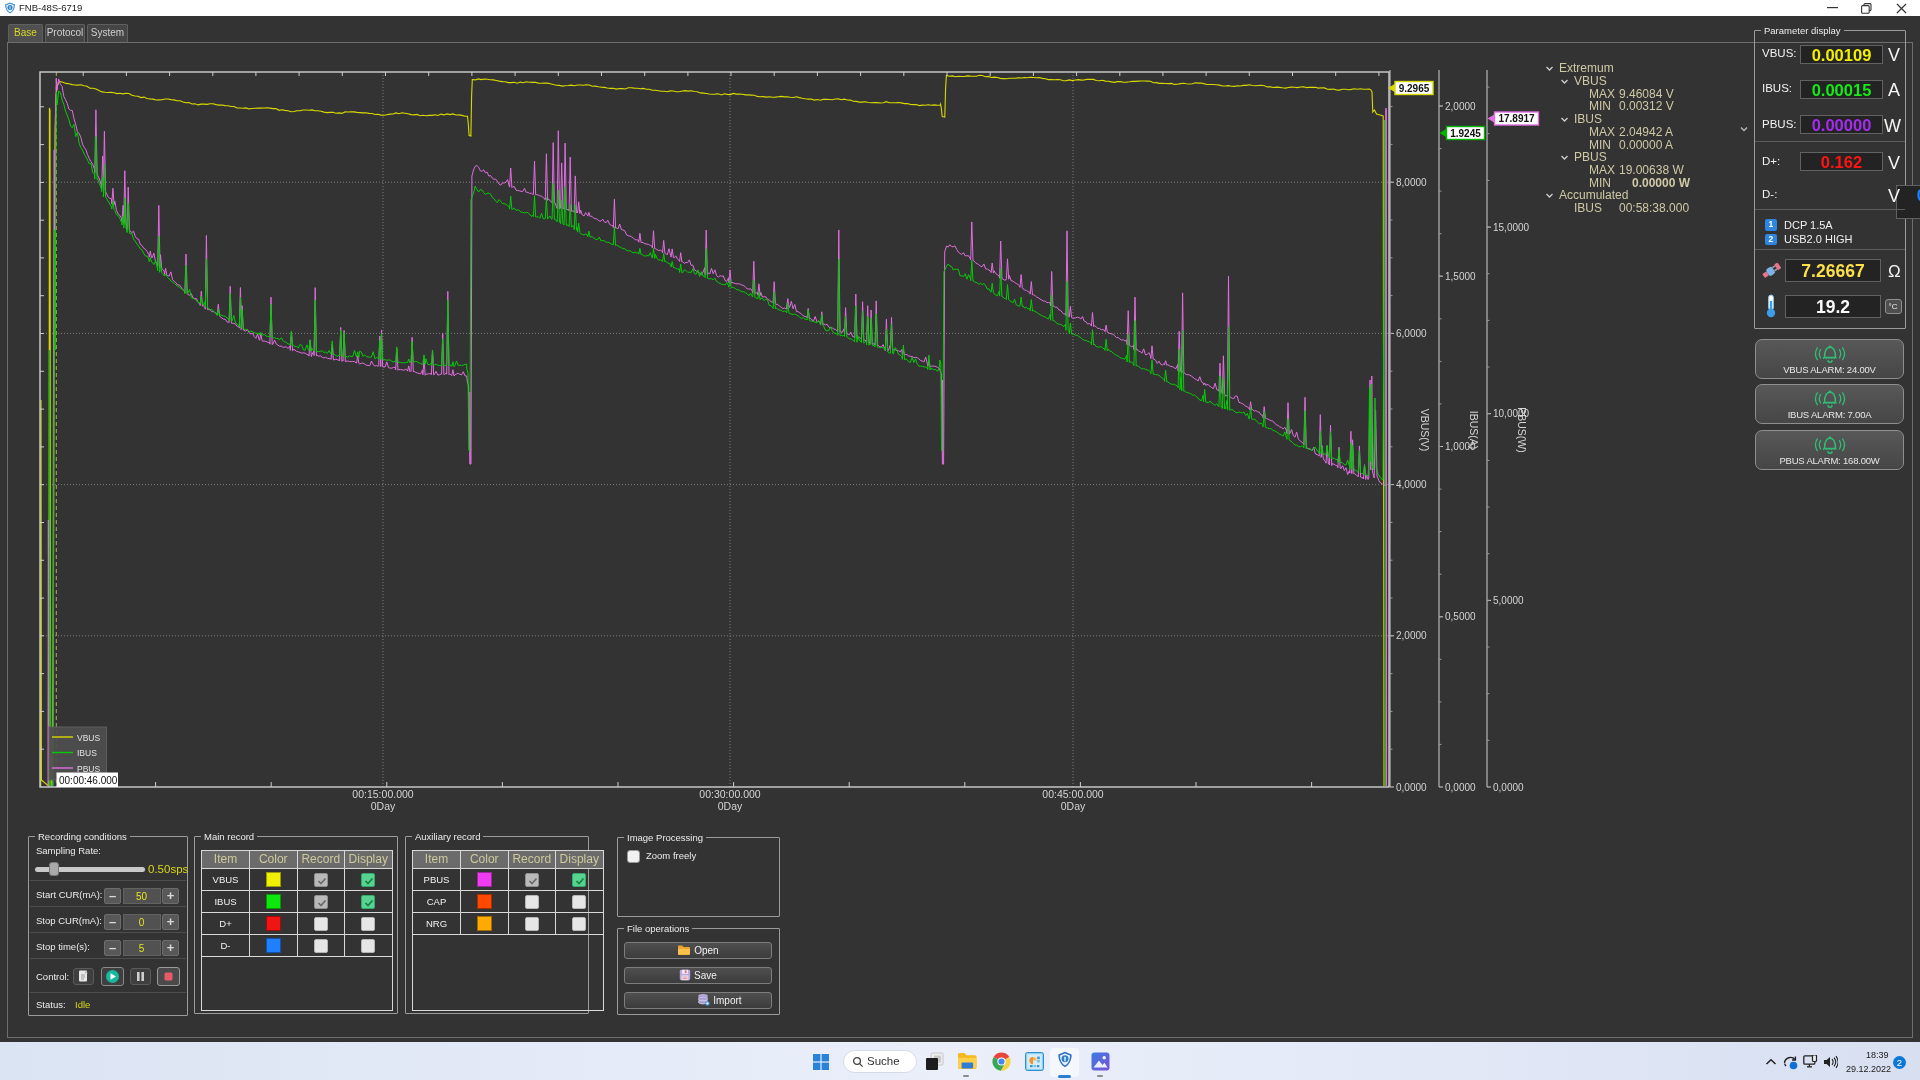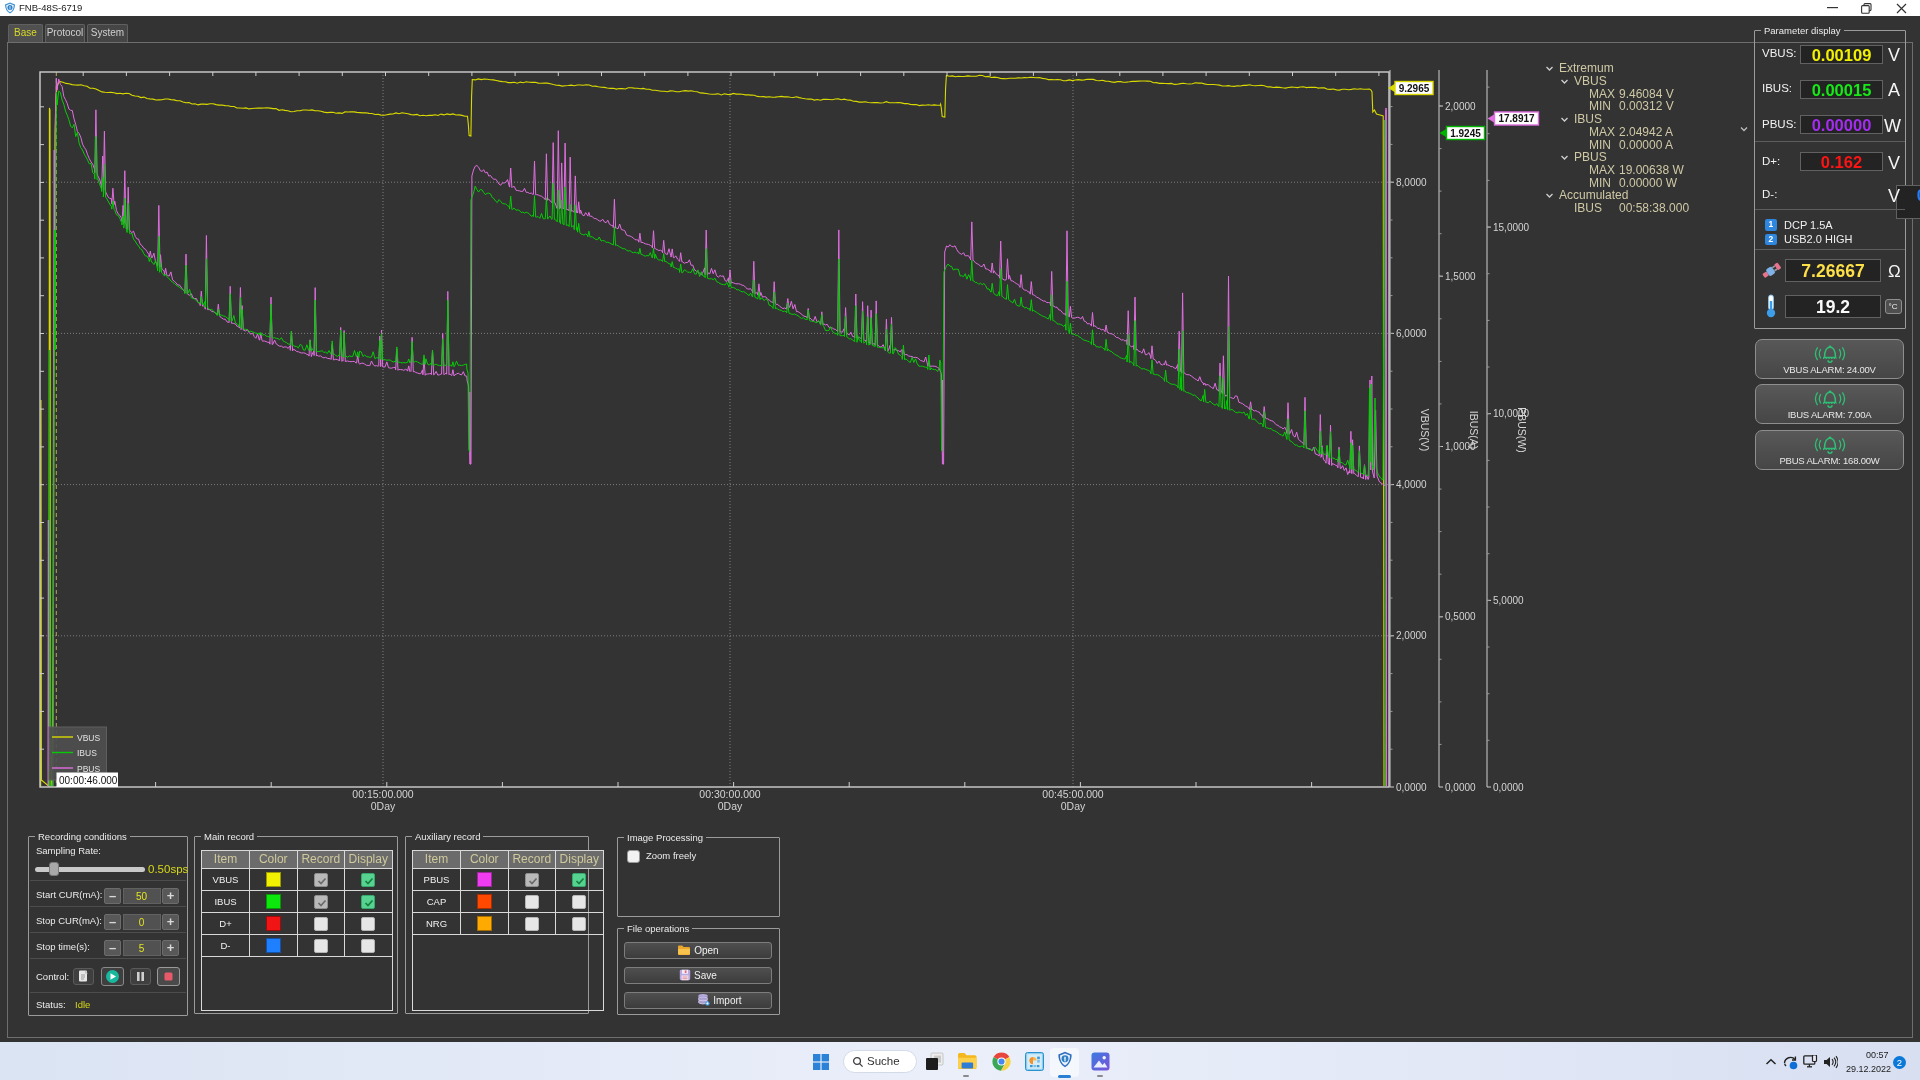--- a/index.html
+++ b/index.html
@@ -308,21 +308,21 @@
         </svg>
       </span>
       <span style="position:absolute;left:36px;">PBUS</span>
     </div>
 <div class="r">
       <span style="position:absolute;left:51px;">MAX</span>
       <span style="position:absolute;left:81px;">19.00638 W</span>
     </div>
 <div class="r">
       <span style="position:absolute;left:51px;">MIN</span>
-      <span style="position:absolute;left:81px;">0.00000 W</span>
+      <span style="position:absolute;left:94px;font-weight:bold;">0.00000 W</span>
     </div>
 <div class="r">
       <span style="position:absolute;left:7px;width:9px;height:12px;">
         <svg width="9" height="9" viewBox="0 0 9 9" style="position:absolute;top:2px;">
           <polyline points="1.5,3 4.5,6 7.5,3" fill="none" stroke="#cfcfcf" stroke-width="1.3"></polyline>
         </svg>
       </span>
       <span style="position:absolute;left:21px;">Accumulated</span>
     </div>
 <div class="r">
@@ -668,14 +668,14 @@
 <svg class="abs" style="left:1803px;top:1055px;" width="15" height="13" viewBox="0 0 15 13">
     <rect x="0.8" y="0.8" width="11" height="8.4" rx="1" fill="none" stroke="#222" stroke-width="1.3"></rect>
     <line x1="4" y1="11.8" x2="9" y2="11.8" stroke="#222" stroke-width="1.3"></line>
     <line x1="6.4" y1="9.2" x2="6.4" y2="11.6" stroke="#222" stroke-width="1.3"></line>
     <rect x="9.5" y="0" width="4" height="6.5" rx="1" fill="#e9edf6" stroke="#222" stroke-width="1.2"></rect>
   </svg>
 <svg class="abs" style="left:1823px;top:1054.5px;" width="15" height="14" viewBox="0 0 15 14">
     <path d="M1 5 h2.6 L7 2 v10 L3.6 9 H1 Z" fill="#222"></path>
     <path d="M9 4.2 a4.4 4.4 0 0 1 0 5.6 M11 2.6 a7 7 0 0 1 0 8.8 M13 1.2 a9.6 9.6 0 0 1 0 11.6" fill="none" stroke="#222" stroke-width="1.1"></path>
   </svg>
-<div class="tray" style="left:1866px;top:1050px;">00:57</div>
+<div class="tray" style="left:1866px;top:1050px;">18:39</div>
 <div class="tray" style="left:1846px;top:1063.5px;">29.12.2022</div>
 <div class="abs" style="left:1893px;top:1056px;width:13px;height:13px;border-radius:50%;background:#0b78d7;color:#fff;font-size:9.5px;text-align:center;line-height:13px;">2</div>
 </body></html>

